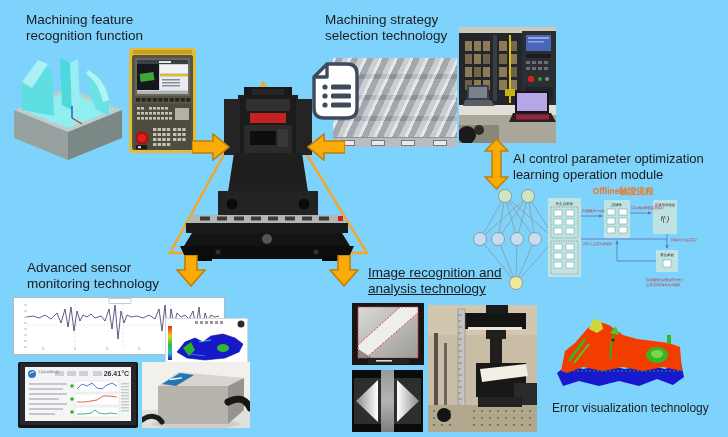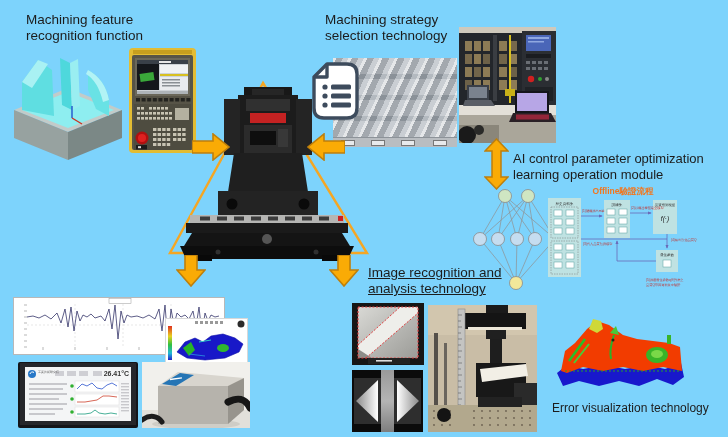--- a/index.html
+++ b/index.html
@@ -20,20 +20,21 @@
   .surface-strip i{position:absolute;top:2px;width:12px;height:4px;background:#e8eaec;border:1px solid #777;}
 </style>
 </head>
 <body>
 
 <div id="canvas">
 
   <div class="abs label" style="left:26px;top:12px;width:142px;">Machining feature recognition function</div>
   <div class="abs label" style="left:513px;top:151px;width:216px;font-size:13px;">AI control parameter optimization learning operation module</div>
   <div class="abs label" style="left:325px;top:12px;width:150px;">Machining strategy selection technology</div>
+  <div class="abs label" style="left:27px;top:260px;width:160px;">Advanced sensor monitoring technology</div>
   <div class="abs label" style="left:368px;top:265px;width:146px;text-decoration:underline;">Image recognition and analysis technology</div>
   <div class="abs label" style="left:552px;top:401px;width:176px;font-size:12px;white-space:nowrap;">Error visualization technology</div>
 
   <svg class="abs" style="left:160px;top:75px;" width="220" height="185" viewBox="0 0 220 185">
     <polygon points="103,8 10,178 207,178" fill="none" stroke="#F5A623" stroke-width="2.4"></polygon>
   </svg>
 
   <svg class="abs" style="left:8px;top:48px;" width="120" height="114" viewBox="0 0 120 114">
     <polygon points="60,40 114,62 60,84 6,62" fill="#c2cbc9"></polygon>
     <polygon points="6,62 60,84 60,112 6,90" fill="#97a2a0"></polygon>

